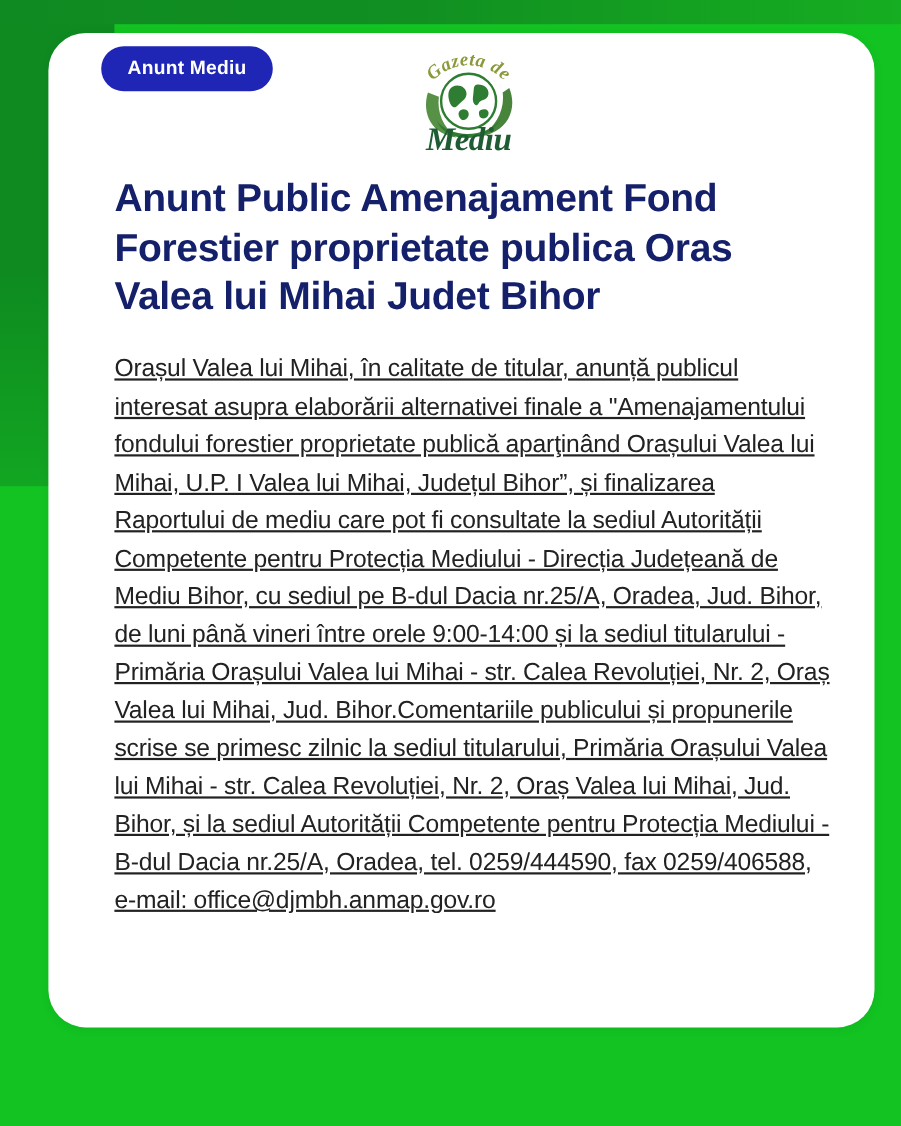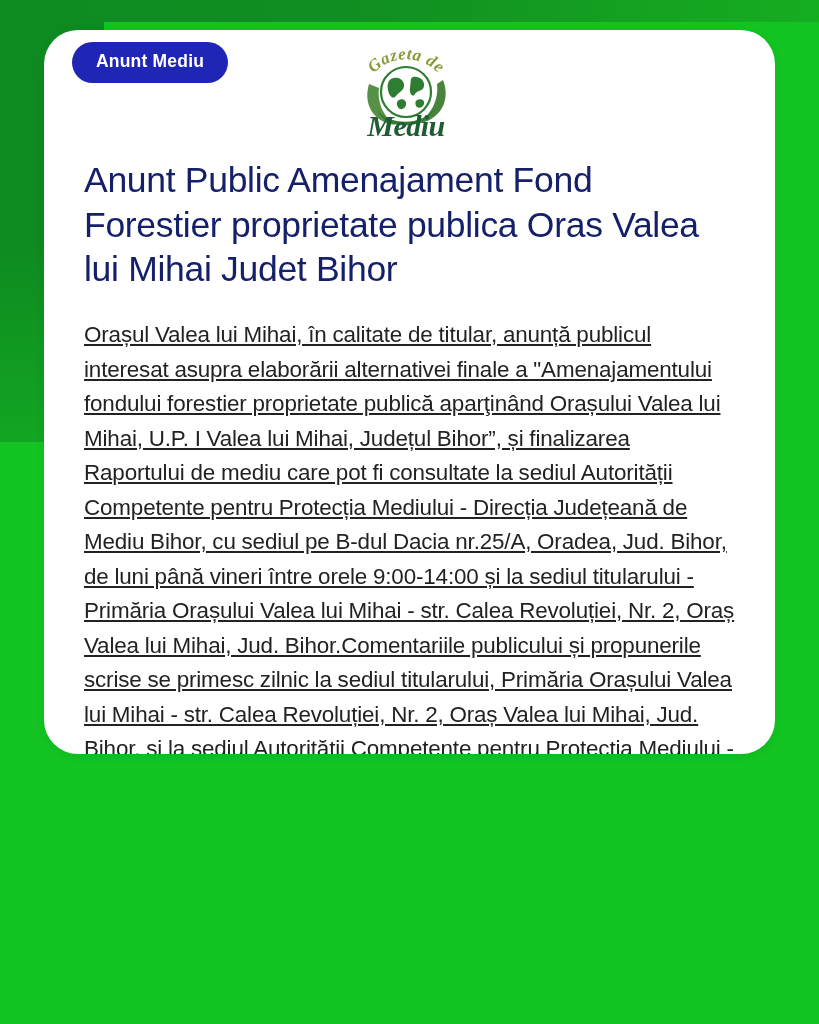--- a/index.html
+++ b/index.html
@@ -39,25 +39,26 @@
     height: 22px;
     background: linear-gradient(90deg, #0f8a22 0%, #118f21 45%, #14a021 75%, #16ad21 100%);
   }
 
   
   #card {
     position: absolute;
     left: 44px;
     top: 30px;
     width: 731px;
-    height: 724px;
+    height: 904px;
     background: #ffffff;
     border-radius: 34px;
     box-shadow: 0 2px 10px rgba(0,0,0,0.06);
     overflow: hidden;
+    padding-left: 20px;
   }
 
   
   #header-row {
     position: relative;
     height: 112px;
   }
   #badge {
     position: absolute;
     left: 28px;
@@ -80,21 +81,21 @@
     width: 118px;
     height: 112px;
   }
   #logo svg { display: block; }
 
   
   #title {
     margin: 16px 40px 0 40px;
     color: #15206a;
     font-size: 35.5px;
-    font-weight: 400;
+    font-weight: 700;
     line-height: 1.26;
     letter-spacing: -0.3px;
   }
 
   
   #body-text {
     margin: 26px 40px 0 40px;
     color: #222222;
     font-size: 22.4px;
     line-height: 1.54;

